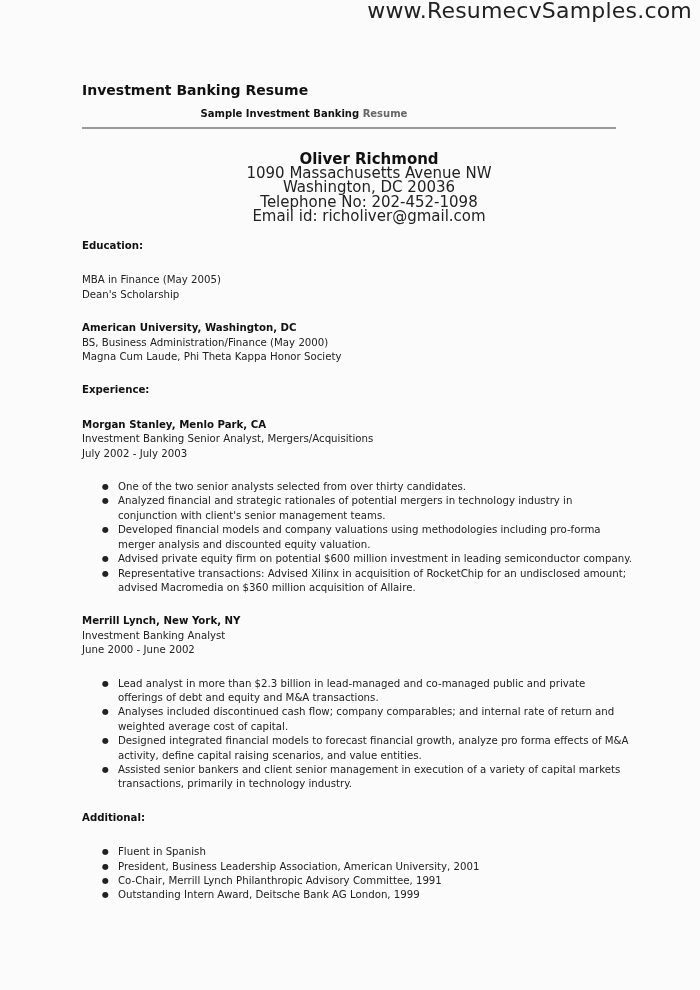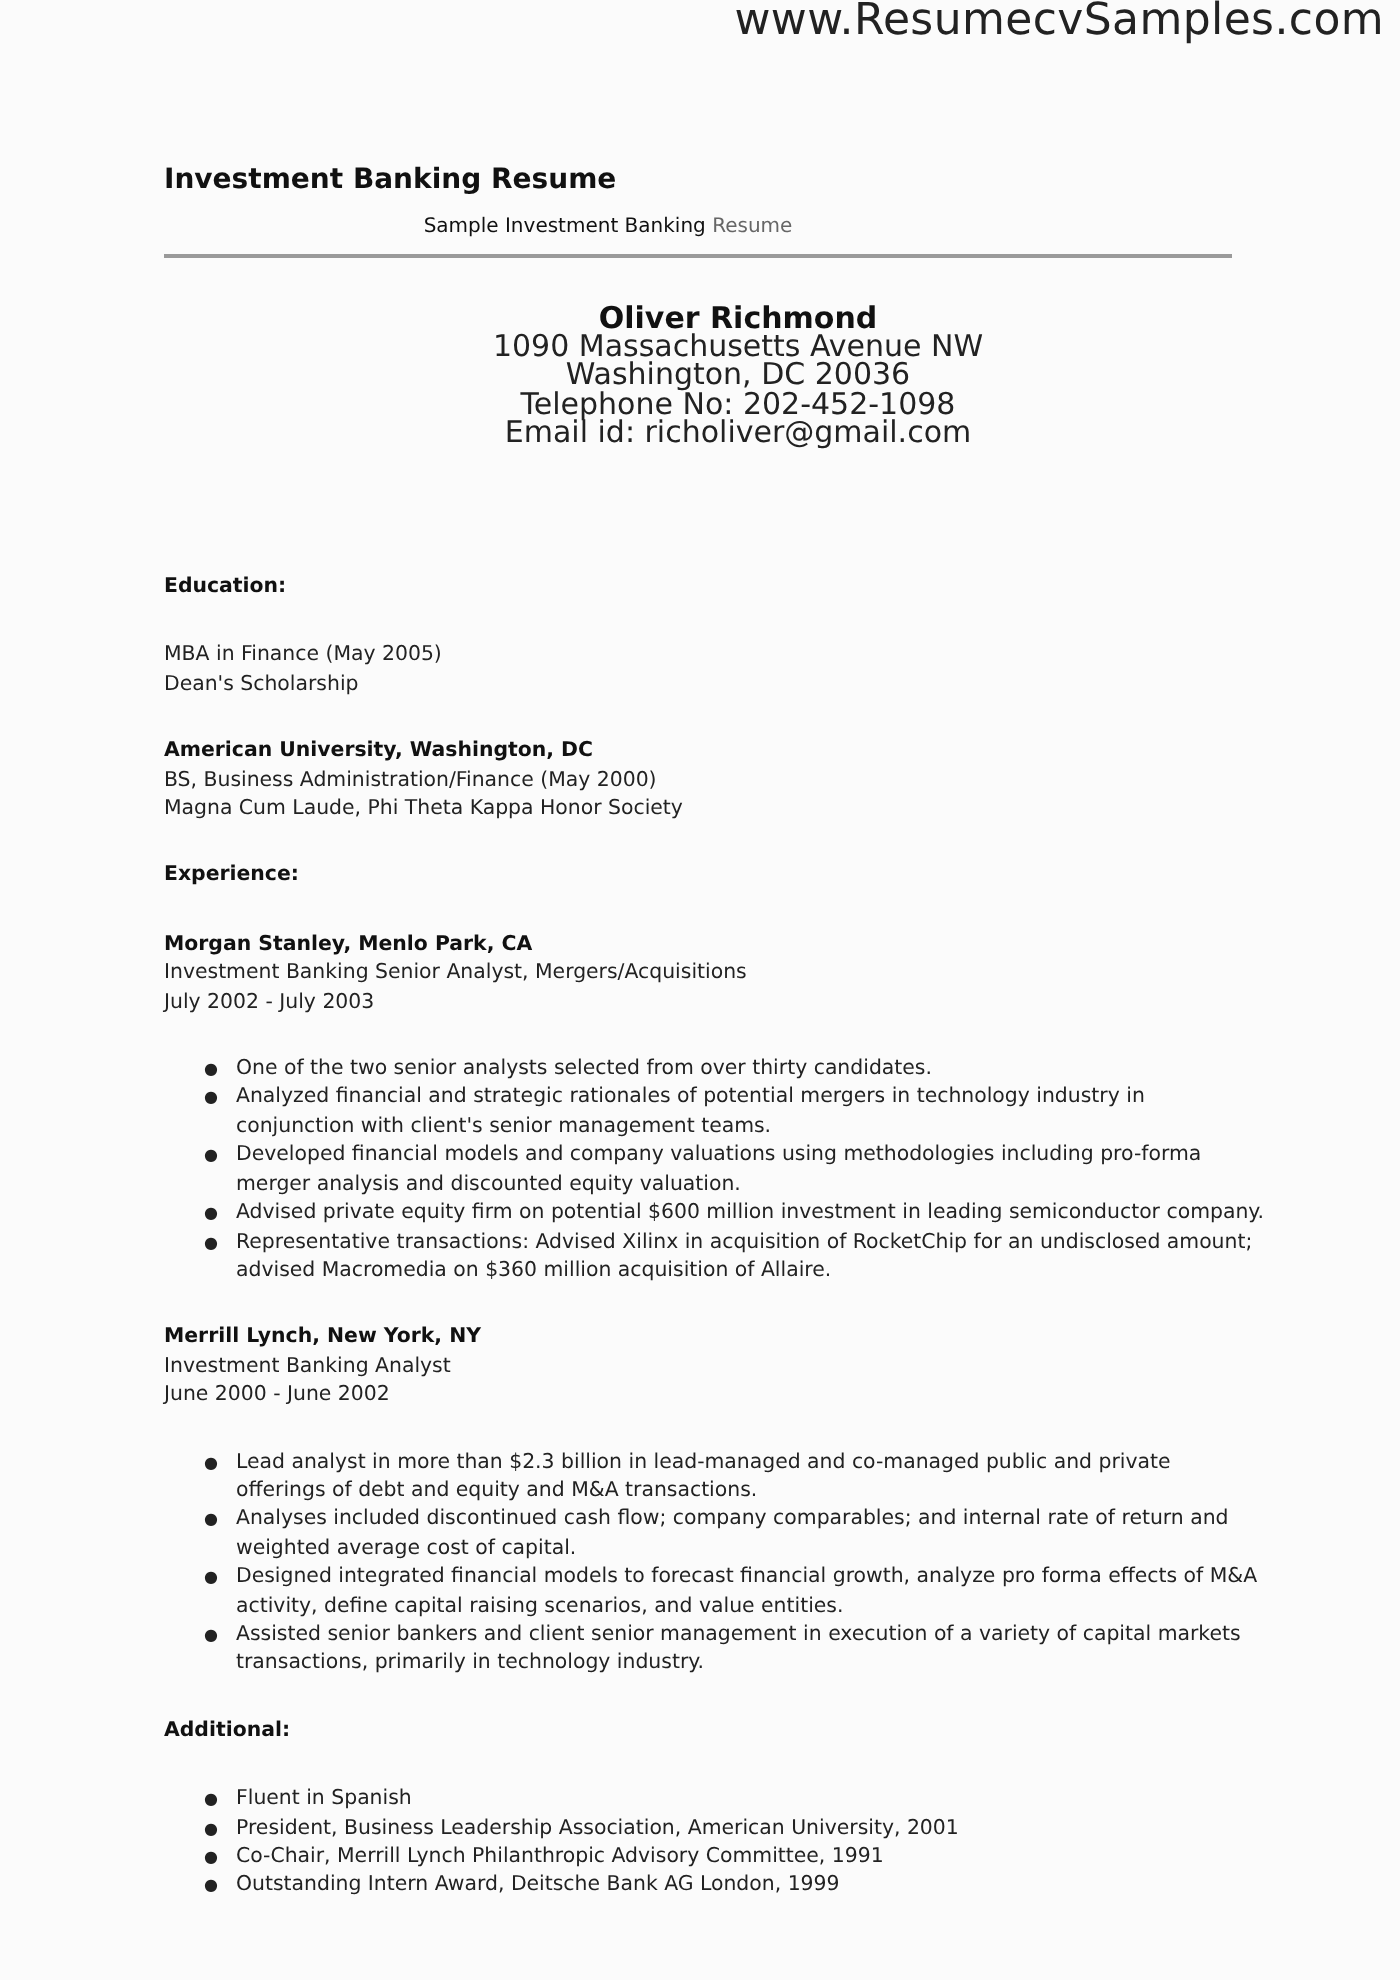--- a/index.html
+++ b/index.html
@@ -32,21 +32,21 @@
       font-weight: bold;
       color: #111;
     }
     .subtitle {
       position: absolute;
       left: 0;
       width: 608px;
       top: 108px;
       text-align: center;
       font-size: 10px;
-      font-weight: normal;
+      font-weight: bold;
       color: #111;
     }
     .subtitle .muted { color: #666; }
     .rule {
       position: absolute;
       left: 82px;
       top: 127px;
       width: 534px;
       height: 0;
       border-top: 2px solid #9a9a9a;
@@ -64,21 +64,20 @@
     }
     .contact .name { font-weight: bold; color: #111; }
     .content {
       position: absolute;
       left: 82px;
       top: 239px;
       width: 560px;
       font-size: 10.2px;
       line-height: 14.4px;
       color: #222;
-      margin-top: 48px;
     }
     .section-head {
       font-weight: bold;
       color: #111;
       margin: 0;
     }
     .entry-head {
       font-weight: bold;
       color: #111;
       margin: 0;

